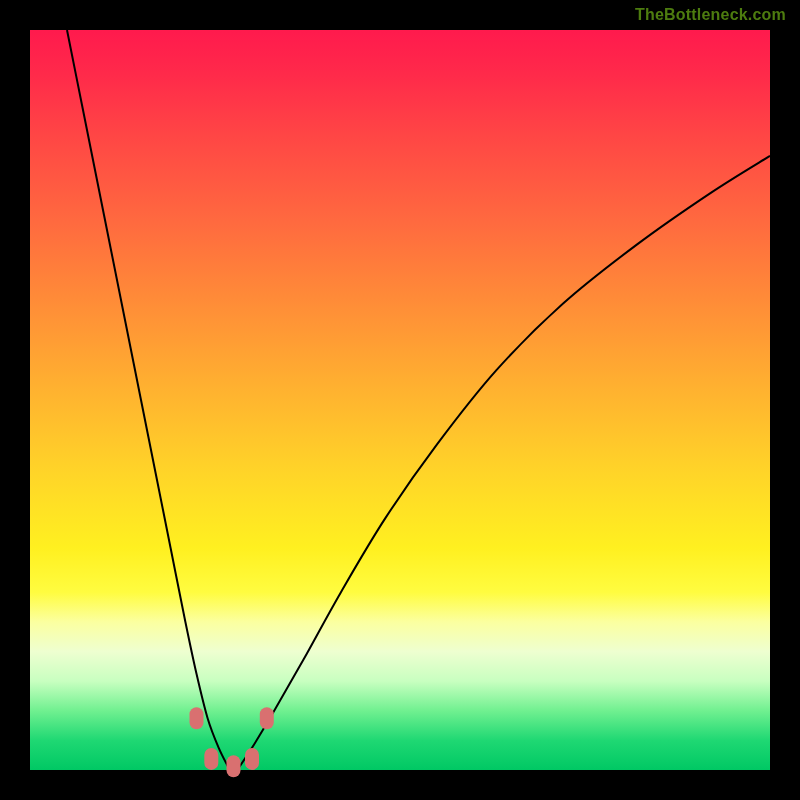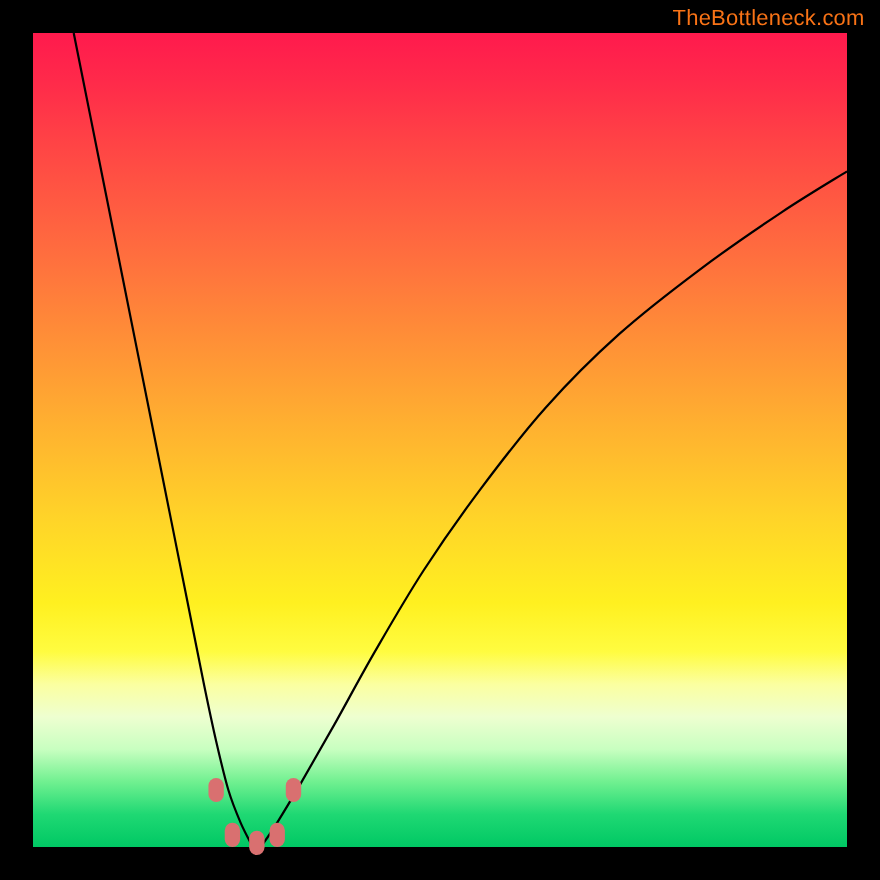--- a/index.html
+++ b/index.html
@@ -31,23 +31,23 @@
       #eeffd0 84%,
       #c8ffc0 88%,
       #70f090 92%,
       #1fd873 96%,
       #00c864 100%);
   }
   .watermark {
     position: absolute;
     top: 6px;
     right: 14px;
-    color: #f97316;
-    font-size: 20px;
-    font-weight: 400;
+    color: #4d7c0f;
+    font-size: 16px;
+    font-weight: 700;
     letter-spacing: 0.2px;
     z-index: 5;
     user-select: none;
   }
   svg.plot {
     position: absolute;
     left: 0;
     top: 0;
     width: 740px;
     height: 740px;

